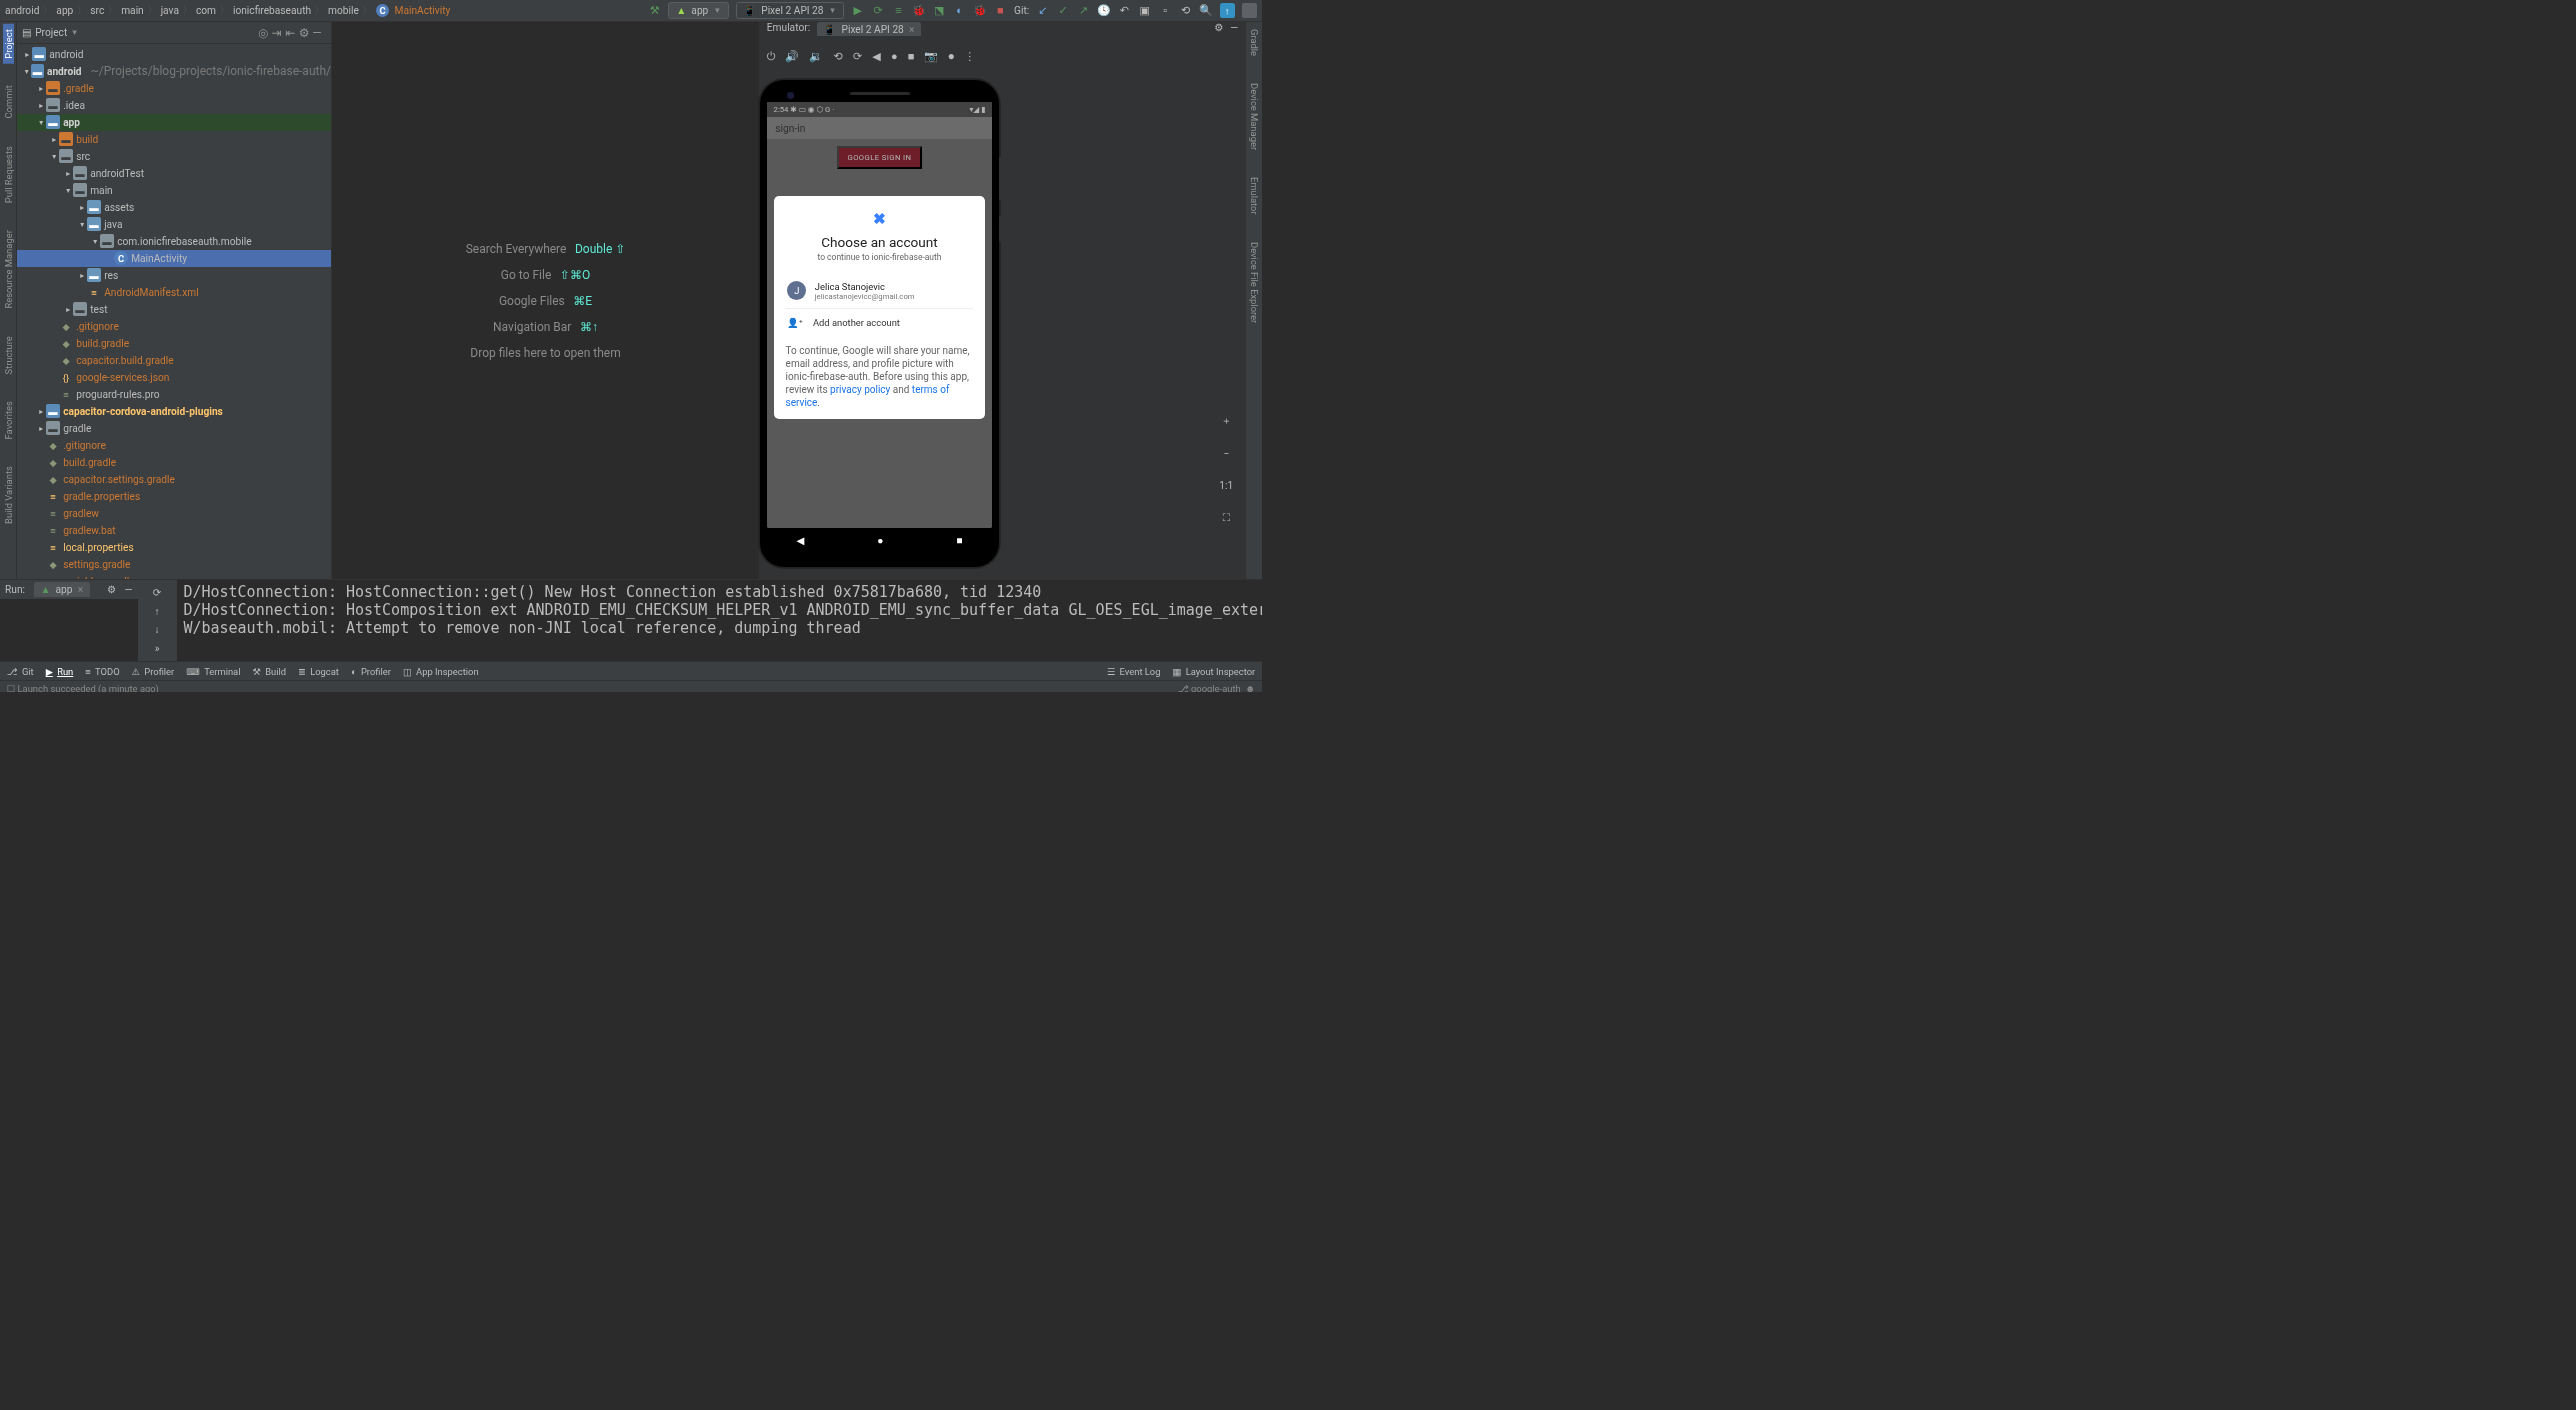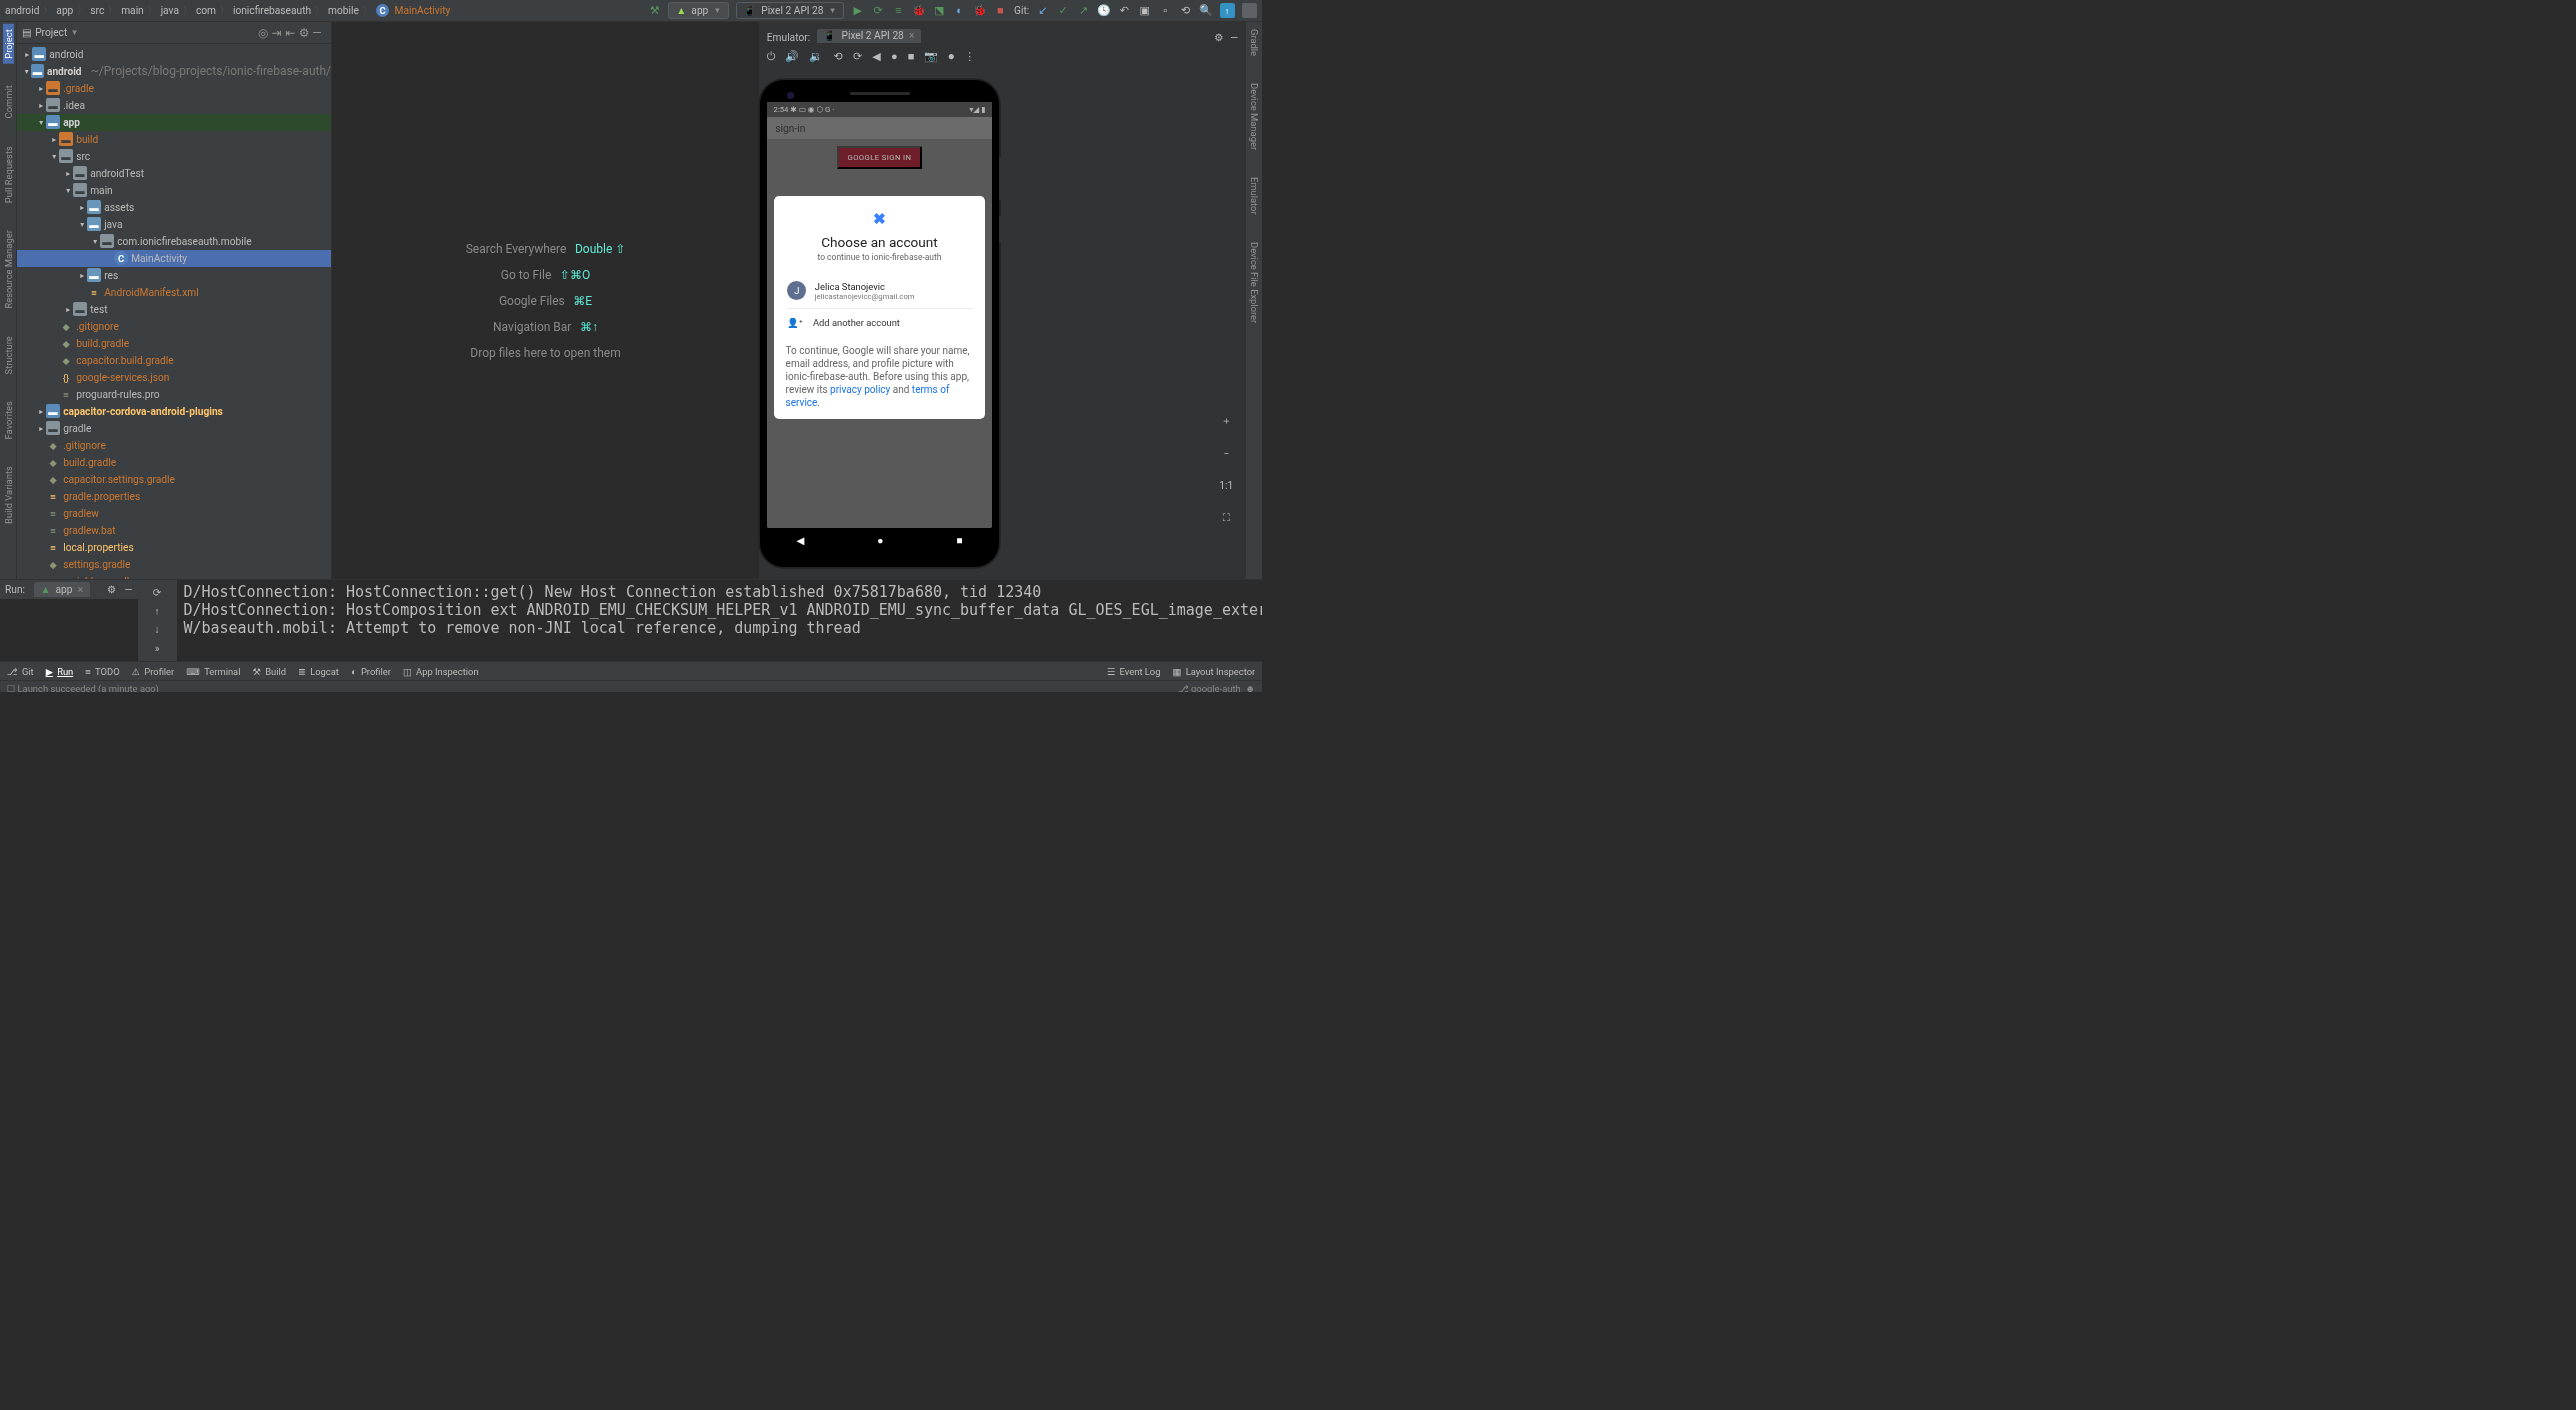--- a/index.html
+++ b/index.html
@@ -55,21 +55,21 @@
 .tlabel.gr { color:#ffc66d; }
 .tpath { color:#787878; margin-left:9px; font-size:12px;text-align:center; }
 
 
 .editor-area { flex:1; background:#2b2b2b; display:flex; flex-direction:column; align-items:center; justify-content:center; gap:12px; }
 .hint-row { display:flex; gap:8.5px; font-size:12px; color:#8a8a8a; }
 .hint-row .key { color:#5eead4; }
 
 
 .emulator-panel { width:486px; background:#313335; display:flex; flex-direction:column; border-left:0.9px solid #323232; }
-.emu-header { height:22px; display:flex; align-items:flex-end; padding:0 6.8px; gap:6.8px; border-bottom:0.9px solid #323232; }
+.emu-header { height:22px; display:flex; align-items:flex-start; padding:0 6.8px; gap:6.8px; border-bottom:0.9px solid #323232; }
 .emu-tab { display:flex; align-items:center; gap:5.1px; padding:1.7px 6.8px; background:#4b4e50; border-radius:2.6px 2.6px 0 0; }
 .emu-toolbar { height:24px; display:flex; align-items:center; padding:0 6.8px; gap:10.2px; }
 .emu-toolbar .eicon { color:#bbbbbb; cursor:pointer; font-size:11px; }
 .emu-body { flex:1; display:flex; align-items:center; justify-content:flex-start; background:#313335; position:relative; }
 
 
 .phone { width:239px; height:487px; background:#000; border-radius:24px; padding:8.5px 6.8px 12px; position:relative; box-shadow:0 0 0 1.7px #222; }
 .phone-speaker { width:60px; height:3.4px; background:#2a2a2a; border-radius:1.7px; margin:3.4px auto 1.7px; }
 .phone-cam { width:6.8px; height:6.8px; background:#1a1a3a; border-radius:50%; position:absolute; left:27px; top:12px; }
 .phone-btn-side { position:absolute; right:-2.6px; width:2.6px; background:#333; border-radius:0.9px; }

